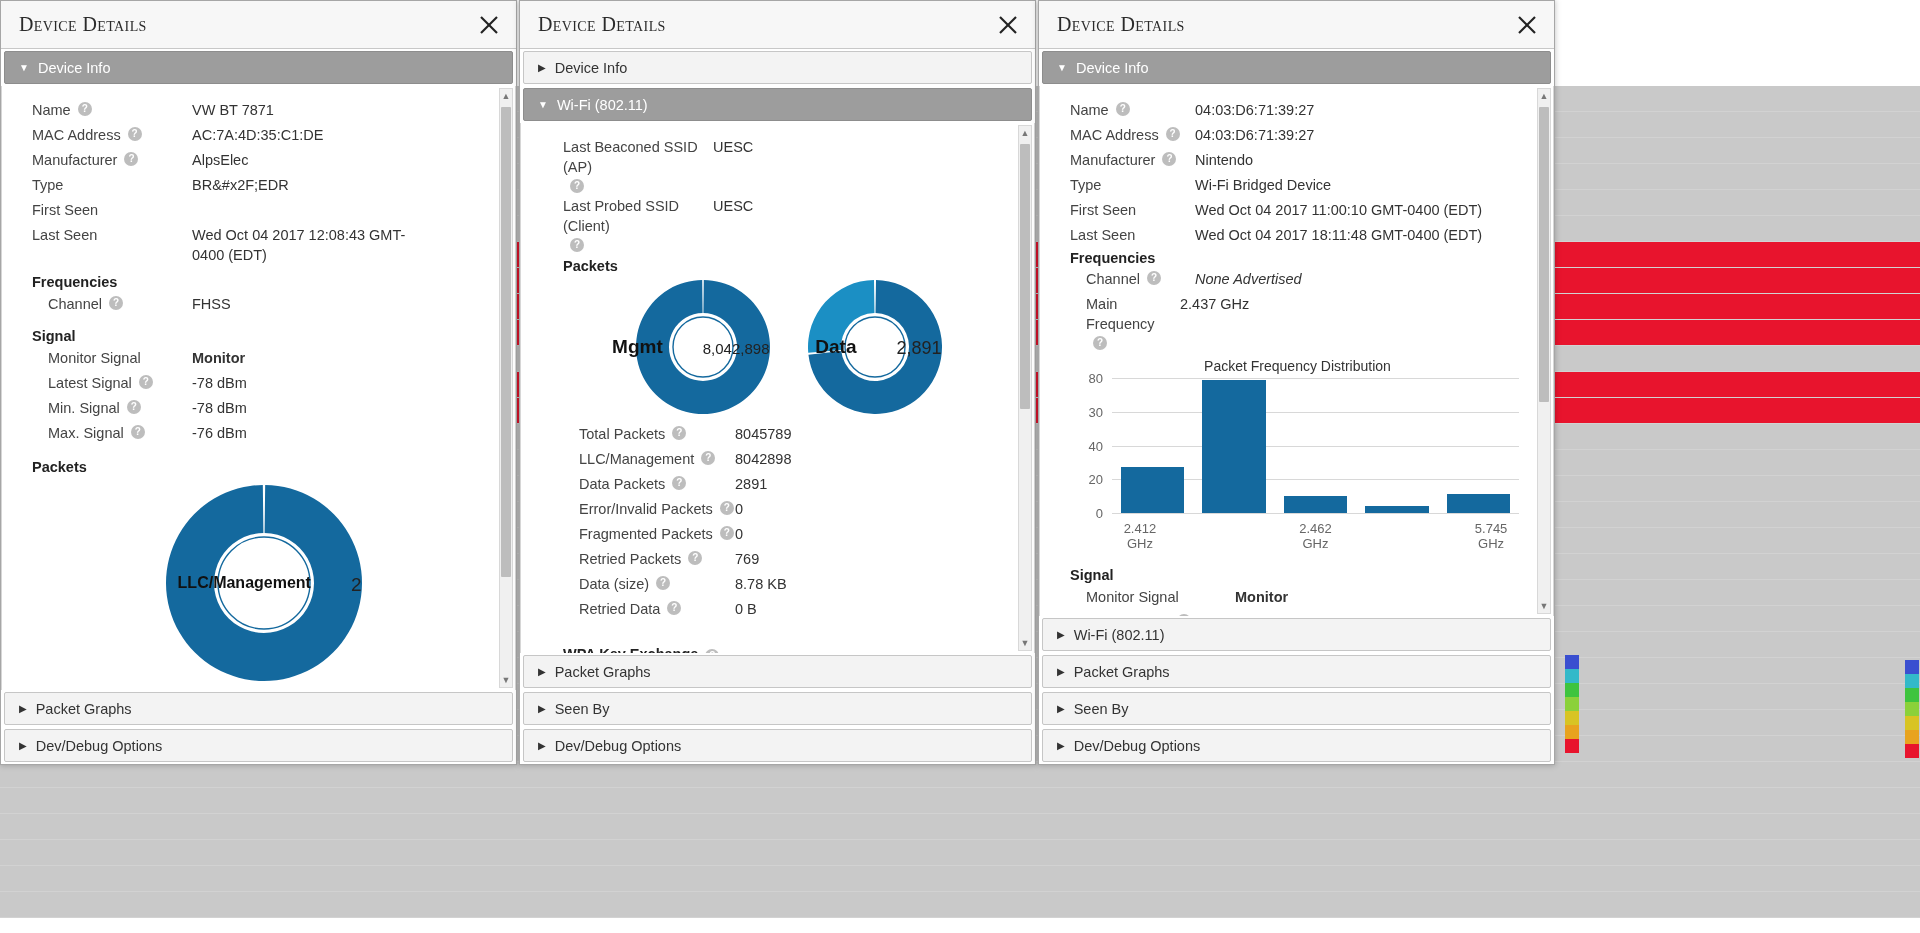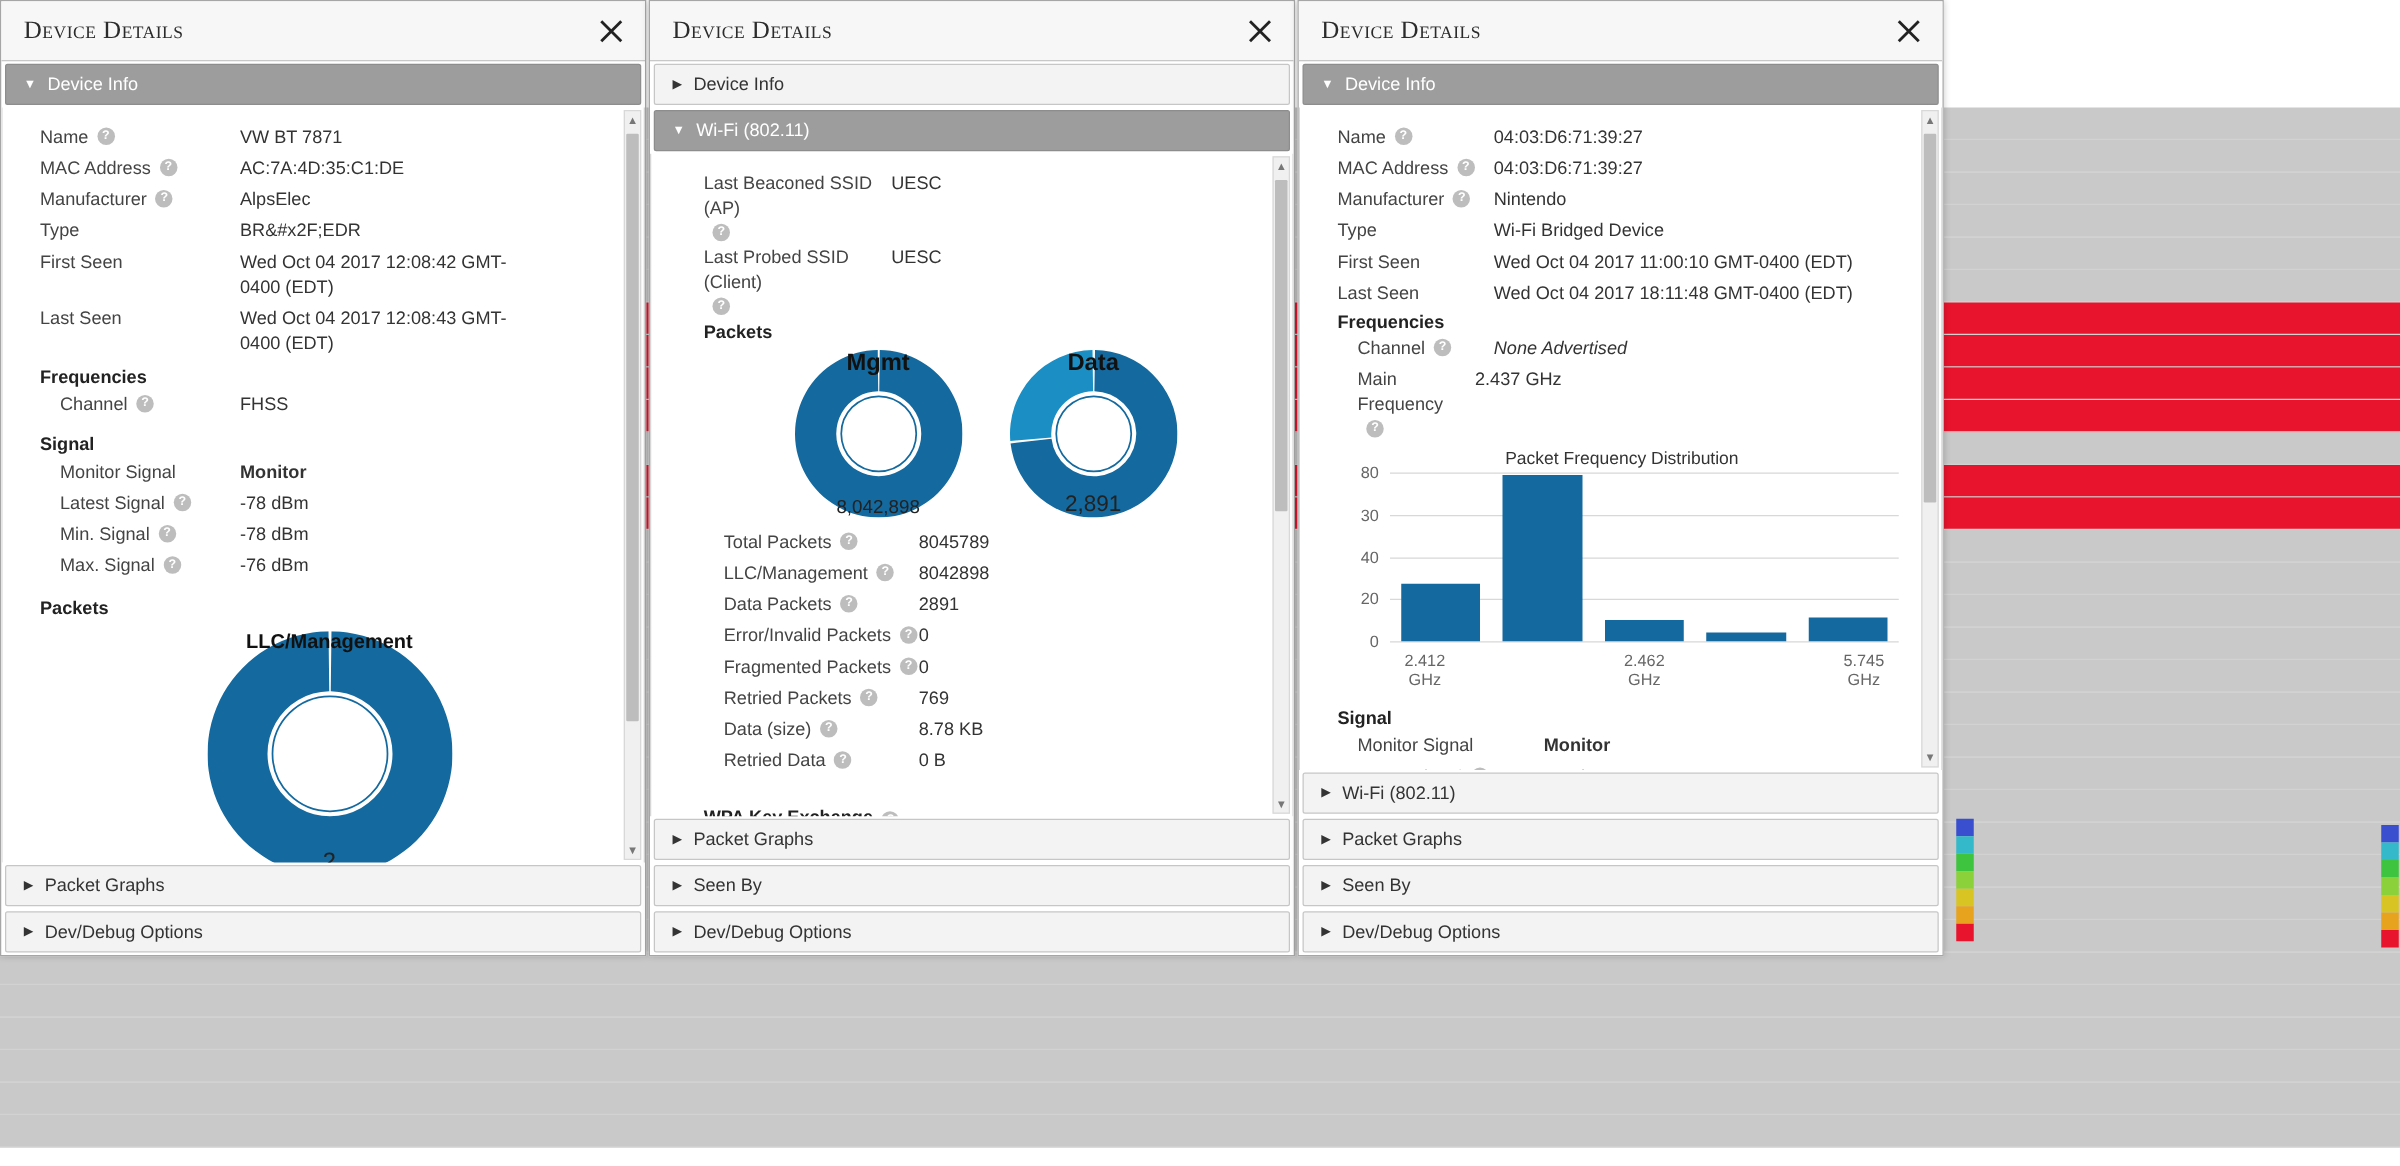--- a/index.html
+++ b/index.html
@@ -99,22 +99,22 @@
     position: relative; top: 2px;
   }
 
   
   .kv.wide .k { width: 125px; min-width:125px; }
 
   
   .donut-wrap { display:flex; justify-content:center; gap: 38px; margin: 6px 0 10px 0; }
   .donut { position:relative; }
   .donut .label {
-    position:absolute; inset:0; display:flex; flex-direction:column;
-    align-items:center; justify-content:space-between; pointer-events:none;gap:40px;
+    position:absolute; inset:0; display:flex; flex-direction:row;
+    align-items:center; justify-content:flex-end; pointer-events:none;gap:40px;
   }
   .donut .label .t { font-weight:bold; color:#111; }
   .donut .label .n { color:#222; }
 
   
   .chart-title { text-align:center; font-size:14px; color:#333; margin: 10px 0 4px 0; }
   .chart-area { position:relative; height: 135px; margin: 4px 6px 0 42px; }
   .gridline { position:absolute; left:0; right:0; height:1px; background:#d8d8d8; }
   .ytick { position:absolute; right: 100%; margin-right: 9px; transform: translateY(-50%);
            font-size: 13px; color:#666; white-space:nowrap; }
@@ -229,21 +229,20 @@
                 <span class="qmark">?</span>
               </div>
             <div class="v">AlpsElec</div>
           </div>
           <div class="kv">
             <div class="k">Type</div>
             <div class="v">BR&amp;#x2F;EDR</div>
           </div>
           <div class="kv">
             <div class="k">First Seen</div>
-            <div class="v" style="max-width:245px">Wed Oct 04 2017 12:08:42 GMT-0400 (EDT)</div>
           </div>
           <div class="kv">
             <div class="k">Last Seen</div>
             <div class="v" style="max-width:245px">Wed Oct 04 2017 12:08:43 GMT-0400 (EDT)</div>
           </div>
 
           <div class="section-h">Frequencies</div>
           <div class="kv indent">
             <div class="k">
                 <span>Channel</span>

